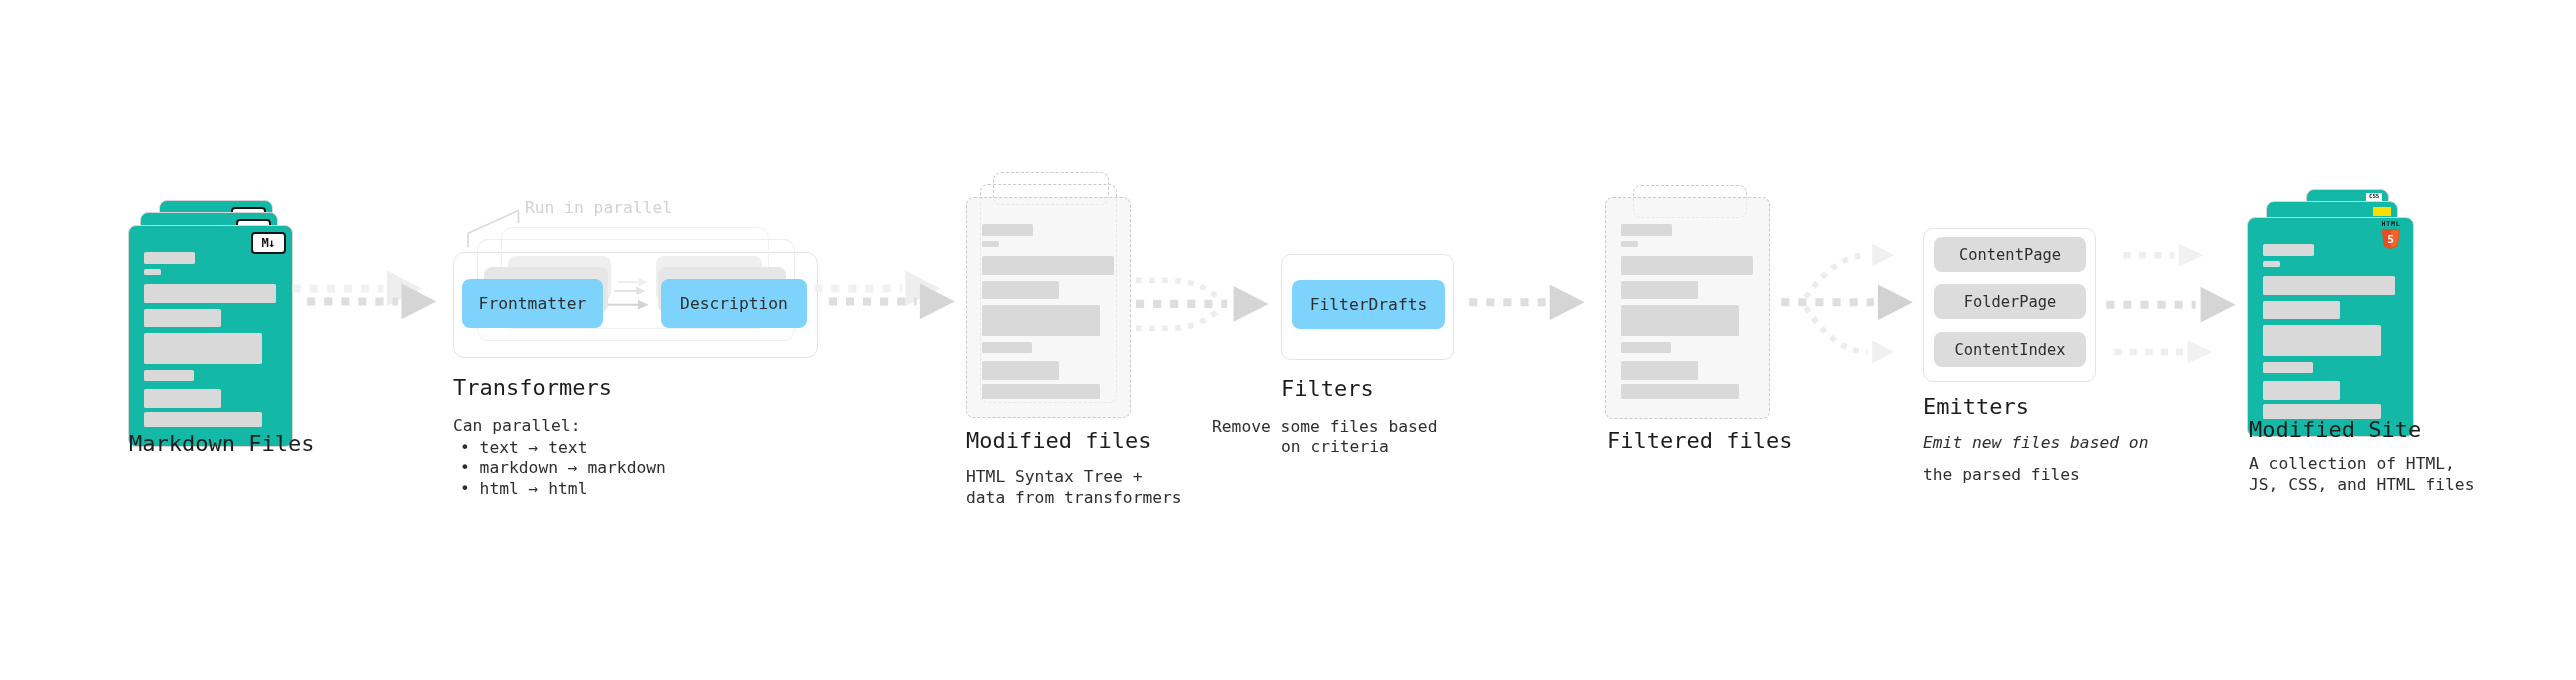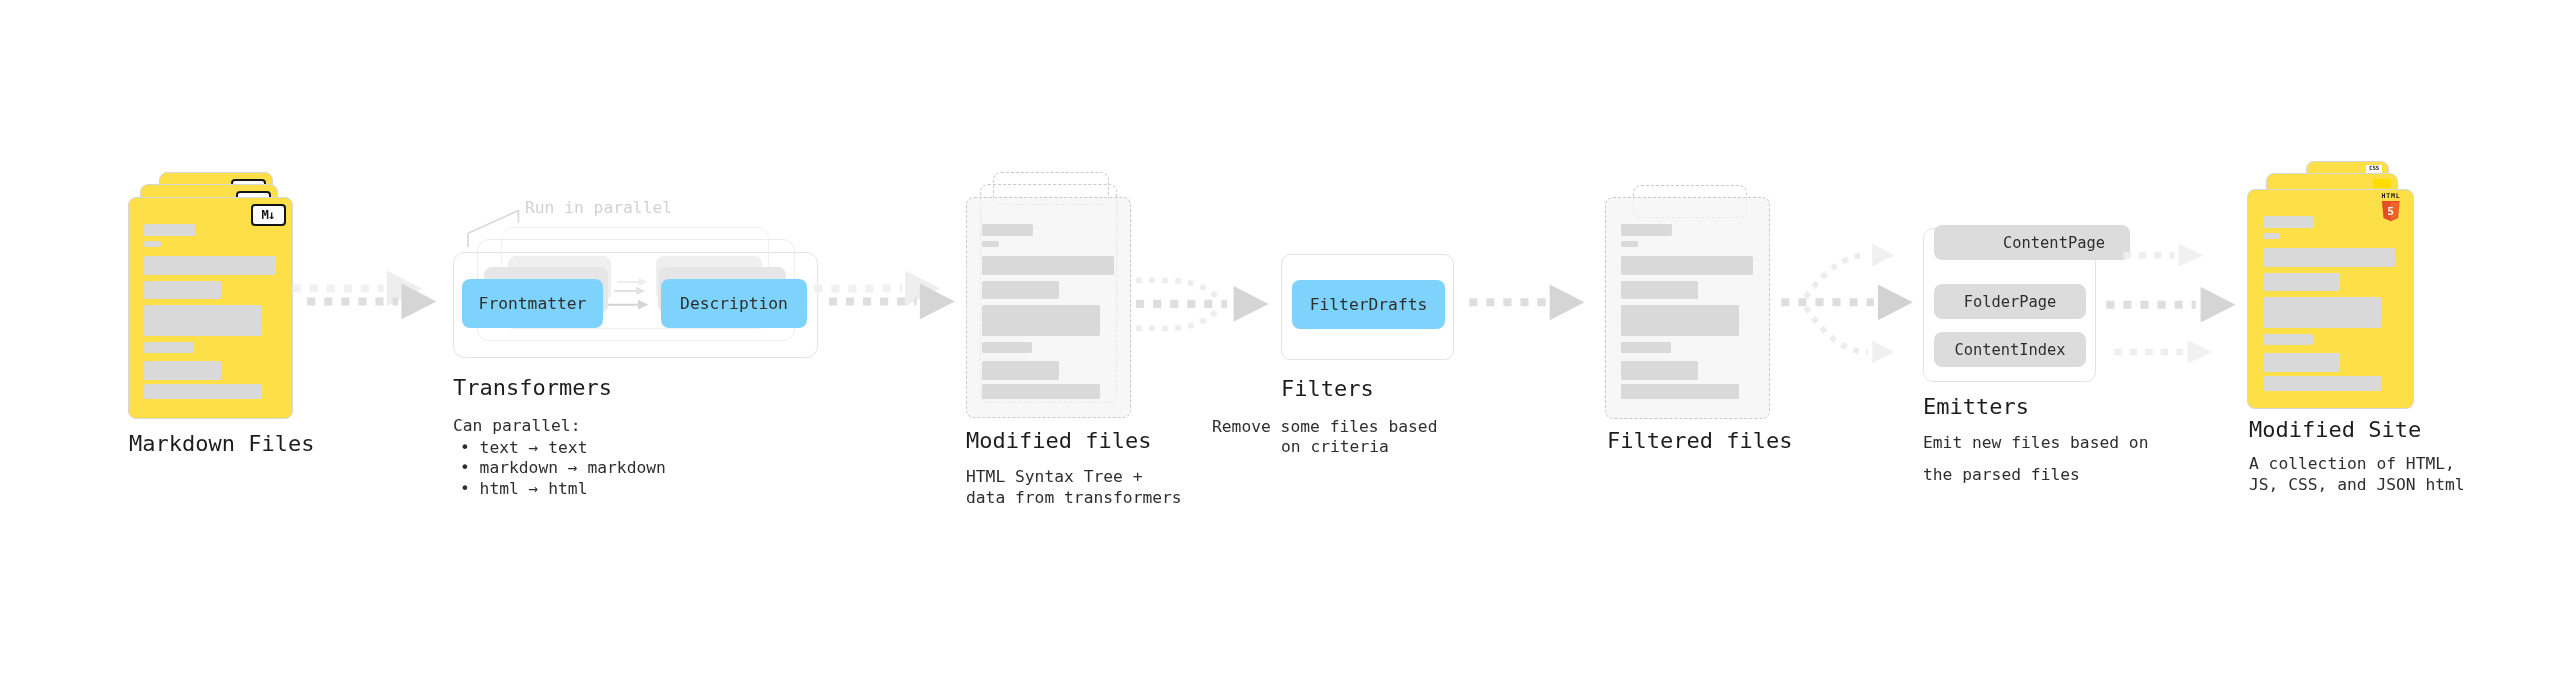--- a/index.html
+++ b/index.html
@@ -1,20 +1,20 @@
 <!DOCTYPE html>
 <html style="font-size:13px"><head>
 <meta charset="utf-8">
 <style>
   html,body{margin:0;padding:0;background:#fff;}
   .canvas{position:relative;width:2576px;height:681px;background:#ffffff;overflow:hidden;
           font-family:"DejaVu Sans Mono","Liberation Mono",monospace;color:#1d1d1d;}
   
   .doc{position:absolute;border-radius:8.1px;box-sizing:border-box;}
-  .doc.solid{border:1.6px solid #d6d6d6;background:#fde047;}
+  .doc.solid{border:1.6px solid #d6d6d6;background:#14b8a6;margin-top:28px;}
   .doc.dashed{border:1.6px dashed #c9c9c9;background:transparent;}
   .doc.dashed.front{background:rgba(244,244,244,0.7);}
   
   .bar{position:absolute;left:15.4px;background:#d9d9d9;border-radius:1.6px;}
   .b1{top:26px;width:51px;height:12.2px;}
   .b2{top:43px;width:17px;height:5.7px;}
   .b3{top:58px;width:132px;height:18.7px;}
   .b4{top:83px;width:77px;height:18px;}
   .b5{top:107px;width:118px;height:31px;}
   .b6{top:144px;width:50px;height:10.6px;}
@@ -133,25 +133,25 @@
       <div class="bar b5"></div>
       <div class="bar b6"></div>
       <div class="bar b7"></div>
       <div class="bar b8"></div>
     </div>
     <div class="stage-title" style="left:1607px;top:429px;">Filtered files</div>
   </div>
 
   <div>
     <div class="panel main" style="left:1923px;top:228px;width:173px;height:154px;border-radius:9.8px;"></div>
-    <div class="emit-btn" style="top:225px;padding-left:44px;">ContentPage</div>
+    <div class="emit-btn" style="top:237px;">ContentPage</div>
     <div class="emit-btn" style="top:284px;">FolderPage</div>
     <div class="emit-btn" style="top:332px;">ContentIndex</div>
     <div class="stage-title" style="left:1923px;top:395px;">Emitters</div>
-    <div class="desc-line" style="left:1923px;top:433px;">Emit new files based on</div>
+    <div class="desc-line" style="left:1923px;top:433px;font-style:italic;">Emit new files based on</div>
     <div class="desc-line" style="left:1923px;top:453px;margin-top:12px;">the parsed files</div>
   </div>
 
   <div>
     <div class="doc solid" style="left:2306px;top:161px;width:83px;height:65px;">
       <span class="css-badge">
         <span class="t">CSS</span>
         <span class="u"></span>
       </span>
     </div>
@@ -171,21 +171,21 @@
       <div class="bar b2"></div>
       <div class="bar b3"></div>
       <div class="bar b4"></div>
       <div class="bar b5"></div>
       <div class="bar b6"></div>
       <div class="bar b7"></div>
       <div class="bar b8"></div>
     </div>
     <div class="stage-title" style="left:2249px;top:418px;">Modified Site</div>
     <div class="desc-line" style="left:2249px;top:454px;">A collection of HTML,</div>
-    <div class="desc-line" style="left:2249px;top:475px;">JS, CSS, and JSON html</div>
+    <div class="desc-line" style="left:2249px;top:475px;">JS, CSS, and HTML files</div>
   </div>
 
   <svg class="overlay" width="2576" height="681" viewBox="0 0 3170 838">
 
     <polyline points="638,274 638,259 576,287 576,304" fill="none" stroke="#d9d9d9" stroke-width="2"></polyline>
 
     <g>
       <line x1="760" y1="347" x2="786" y2="347" stroke="#eeeeee" stroke-width="2.5"></line>
       <polygon points="786,342 786,352 797,347" fill="#eeeeee"></polygon>
       <line x1="756" y1="358" x2="783" y2="358" stroke="#e2e2e2" stroke-width="2.5"></line>

